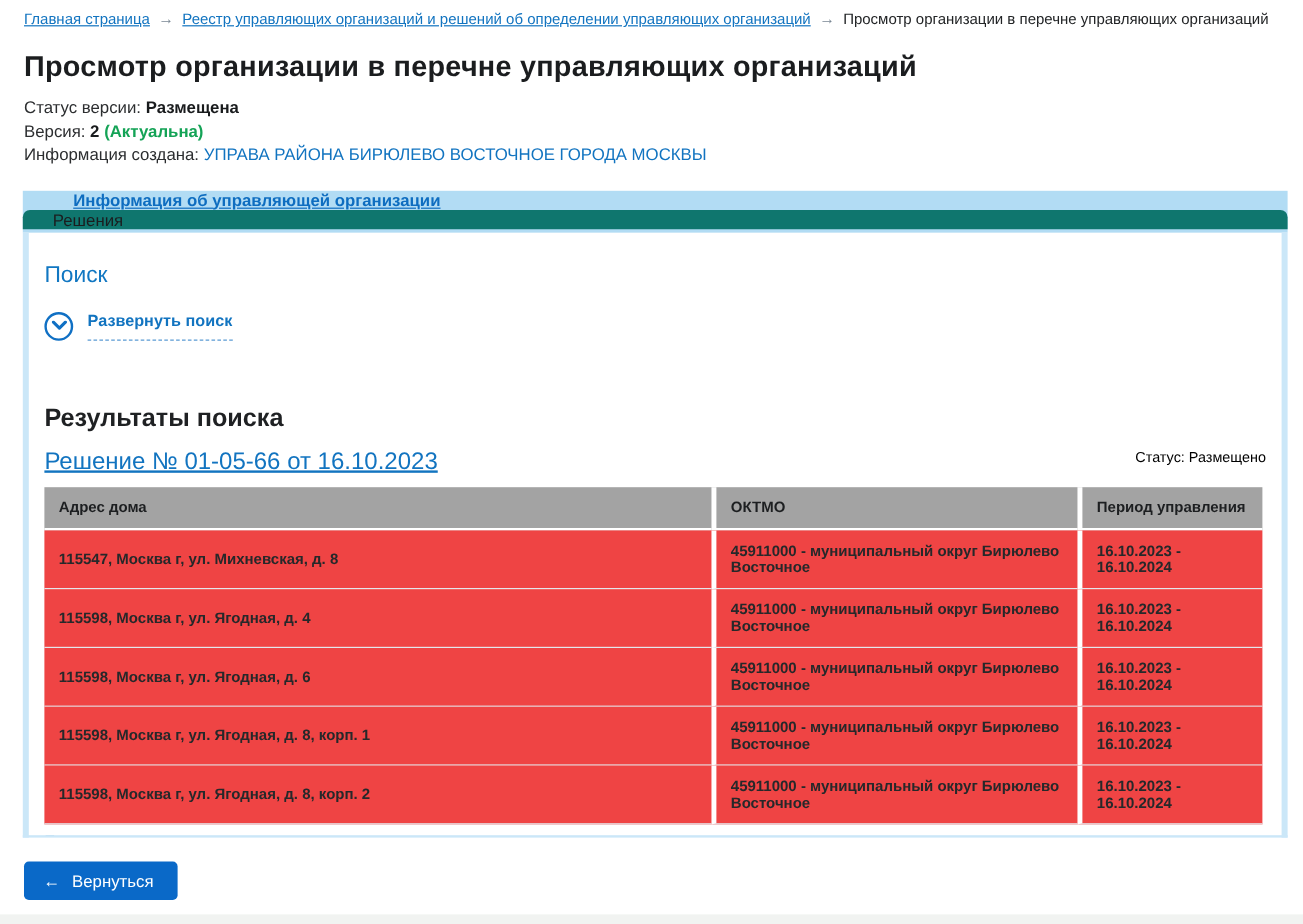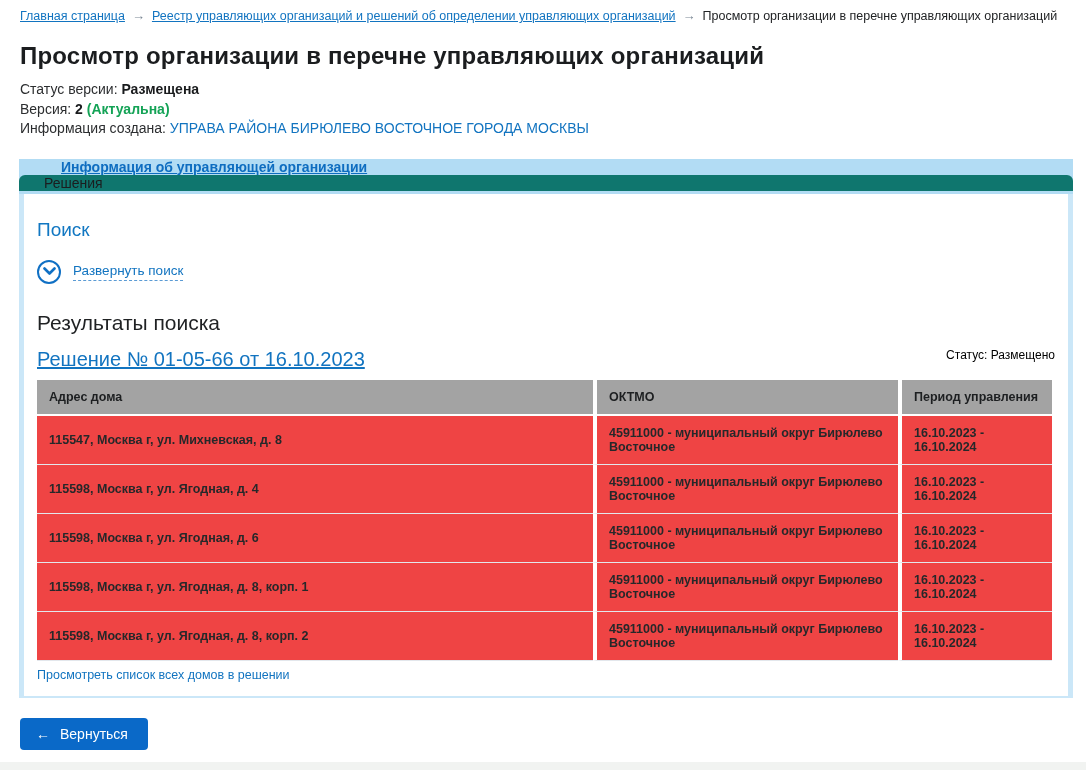--- a/index.html
+++ b/index.html
@@ -43,31 +43,31 @@
   }
   
   .panel{
     margin:0 13px 0 19px;height:504px;background:#fff;
     border-left:5px solid var(--panel-border-blue);
     border-right:5px solid var(--panel-border-blue);
     border-bottom:2px solid var(--panel-border-blue);
     padding:0 13px;overflow:hidden;
   }
   .search-heading{margin-top:25px;font-size:19px;color:#1177c2;font-weight:normal;}
-  .expand-row{margin-top:19px;display:flex;align-items:center;cursor:pointer;}
+  .expand-row{margin-top:19px;display:flex;cursor:pointer;font-weight:bold;}
   .expand-icon{
     width:24px;height:24px;border:2.5px solid #1070c4;border-radius:50%;
     display:inline-flex;align-items:center;justify-content:center;flex:0 0 auto;
   }
   .expand-icon svg{display:block;}
   .expand-label{
     margin-left:12px;font-size:13.5px;color:var(--link-blue);
     border-bottom:1px dashed #5b9bd4;padding-bottom:2px;
   }
-  .results-heading{margin-top:27px;font-size:21px;font-weight:normal;color:#1f2123;}
+  .results-heading{margin-top:53px;font-size:21px;font-weight:bold;color:#1f2123;}
   .decision-row{margin-top:13px;display:flex;justify-content:space-between;}
   .decision-link{font-size:20px;color:var(--link-blue);text-decoration:underline;cursor:pointer;}
   .decision-status{font-size:12px;color:#000000;padding-right:0;}
   
   table.houses{
     margin-top:9px;width:1015px;table-layout:fixed;
     border-collapse:separate;border-spacing:0;font-size:12.5px;
   }
   .col-addr{width:556px;} .col-oktmo{width:305px;} .col-period{width:154px;}
   table.houses th{

